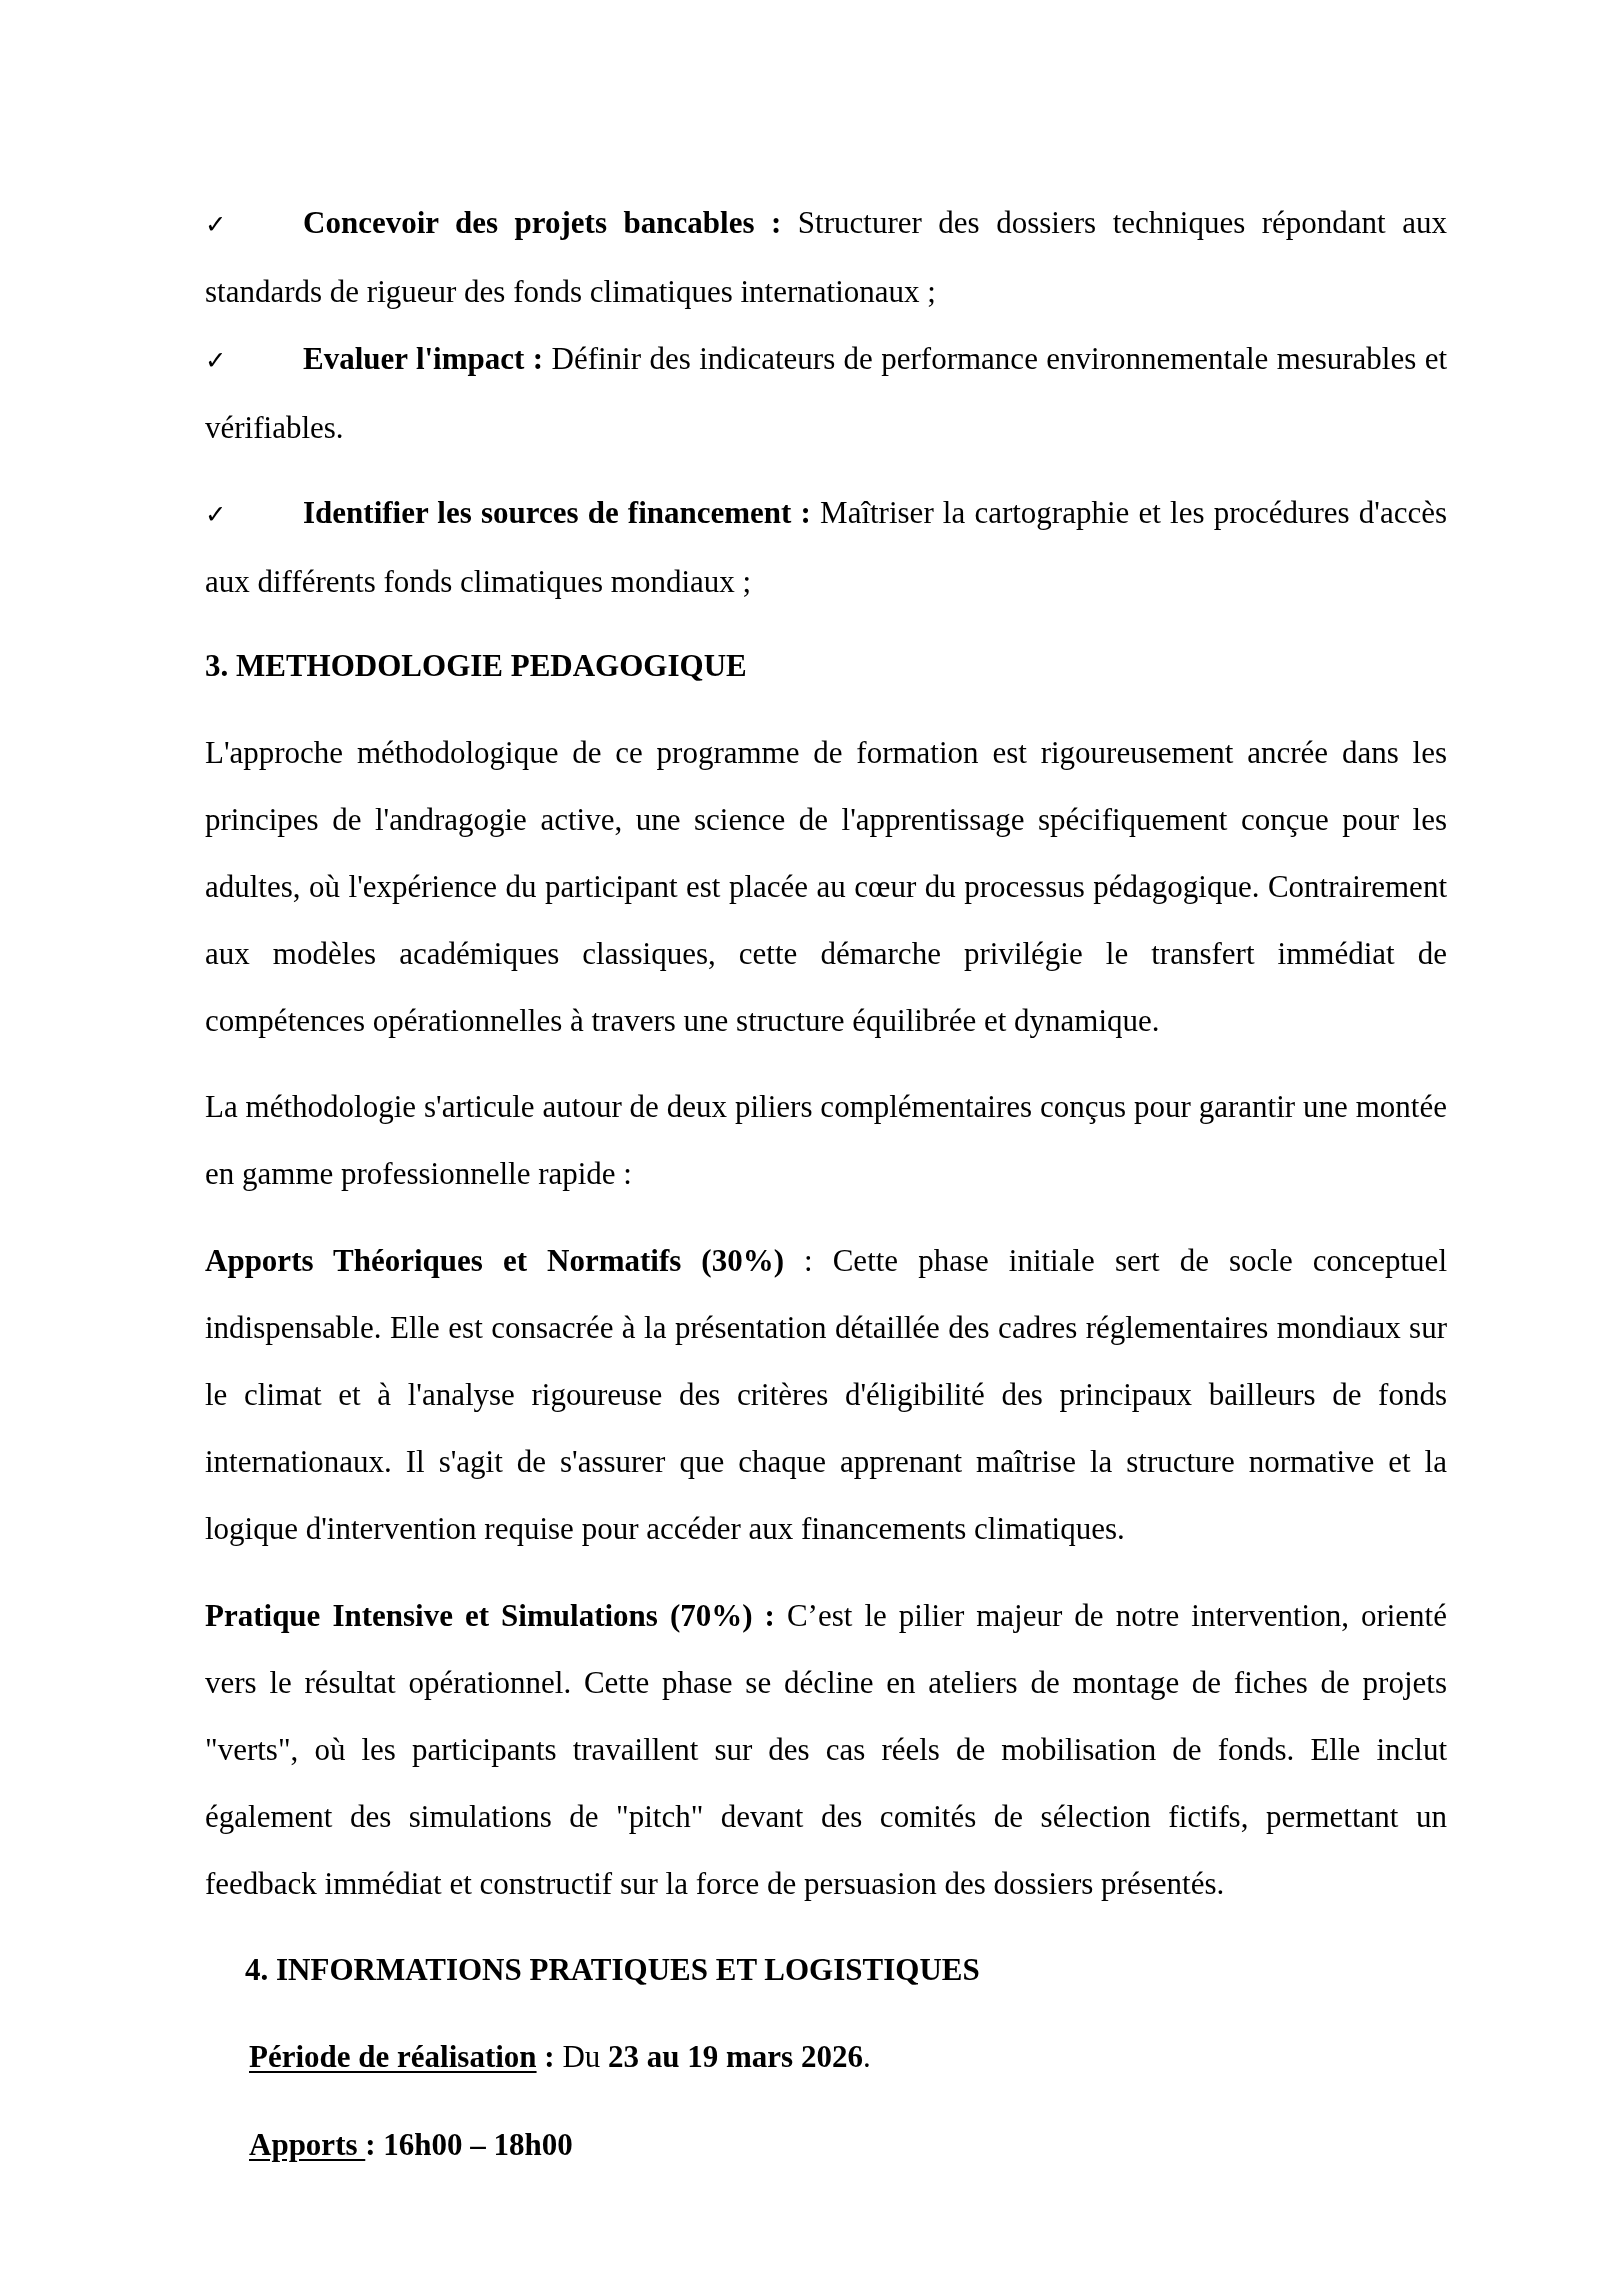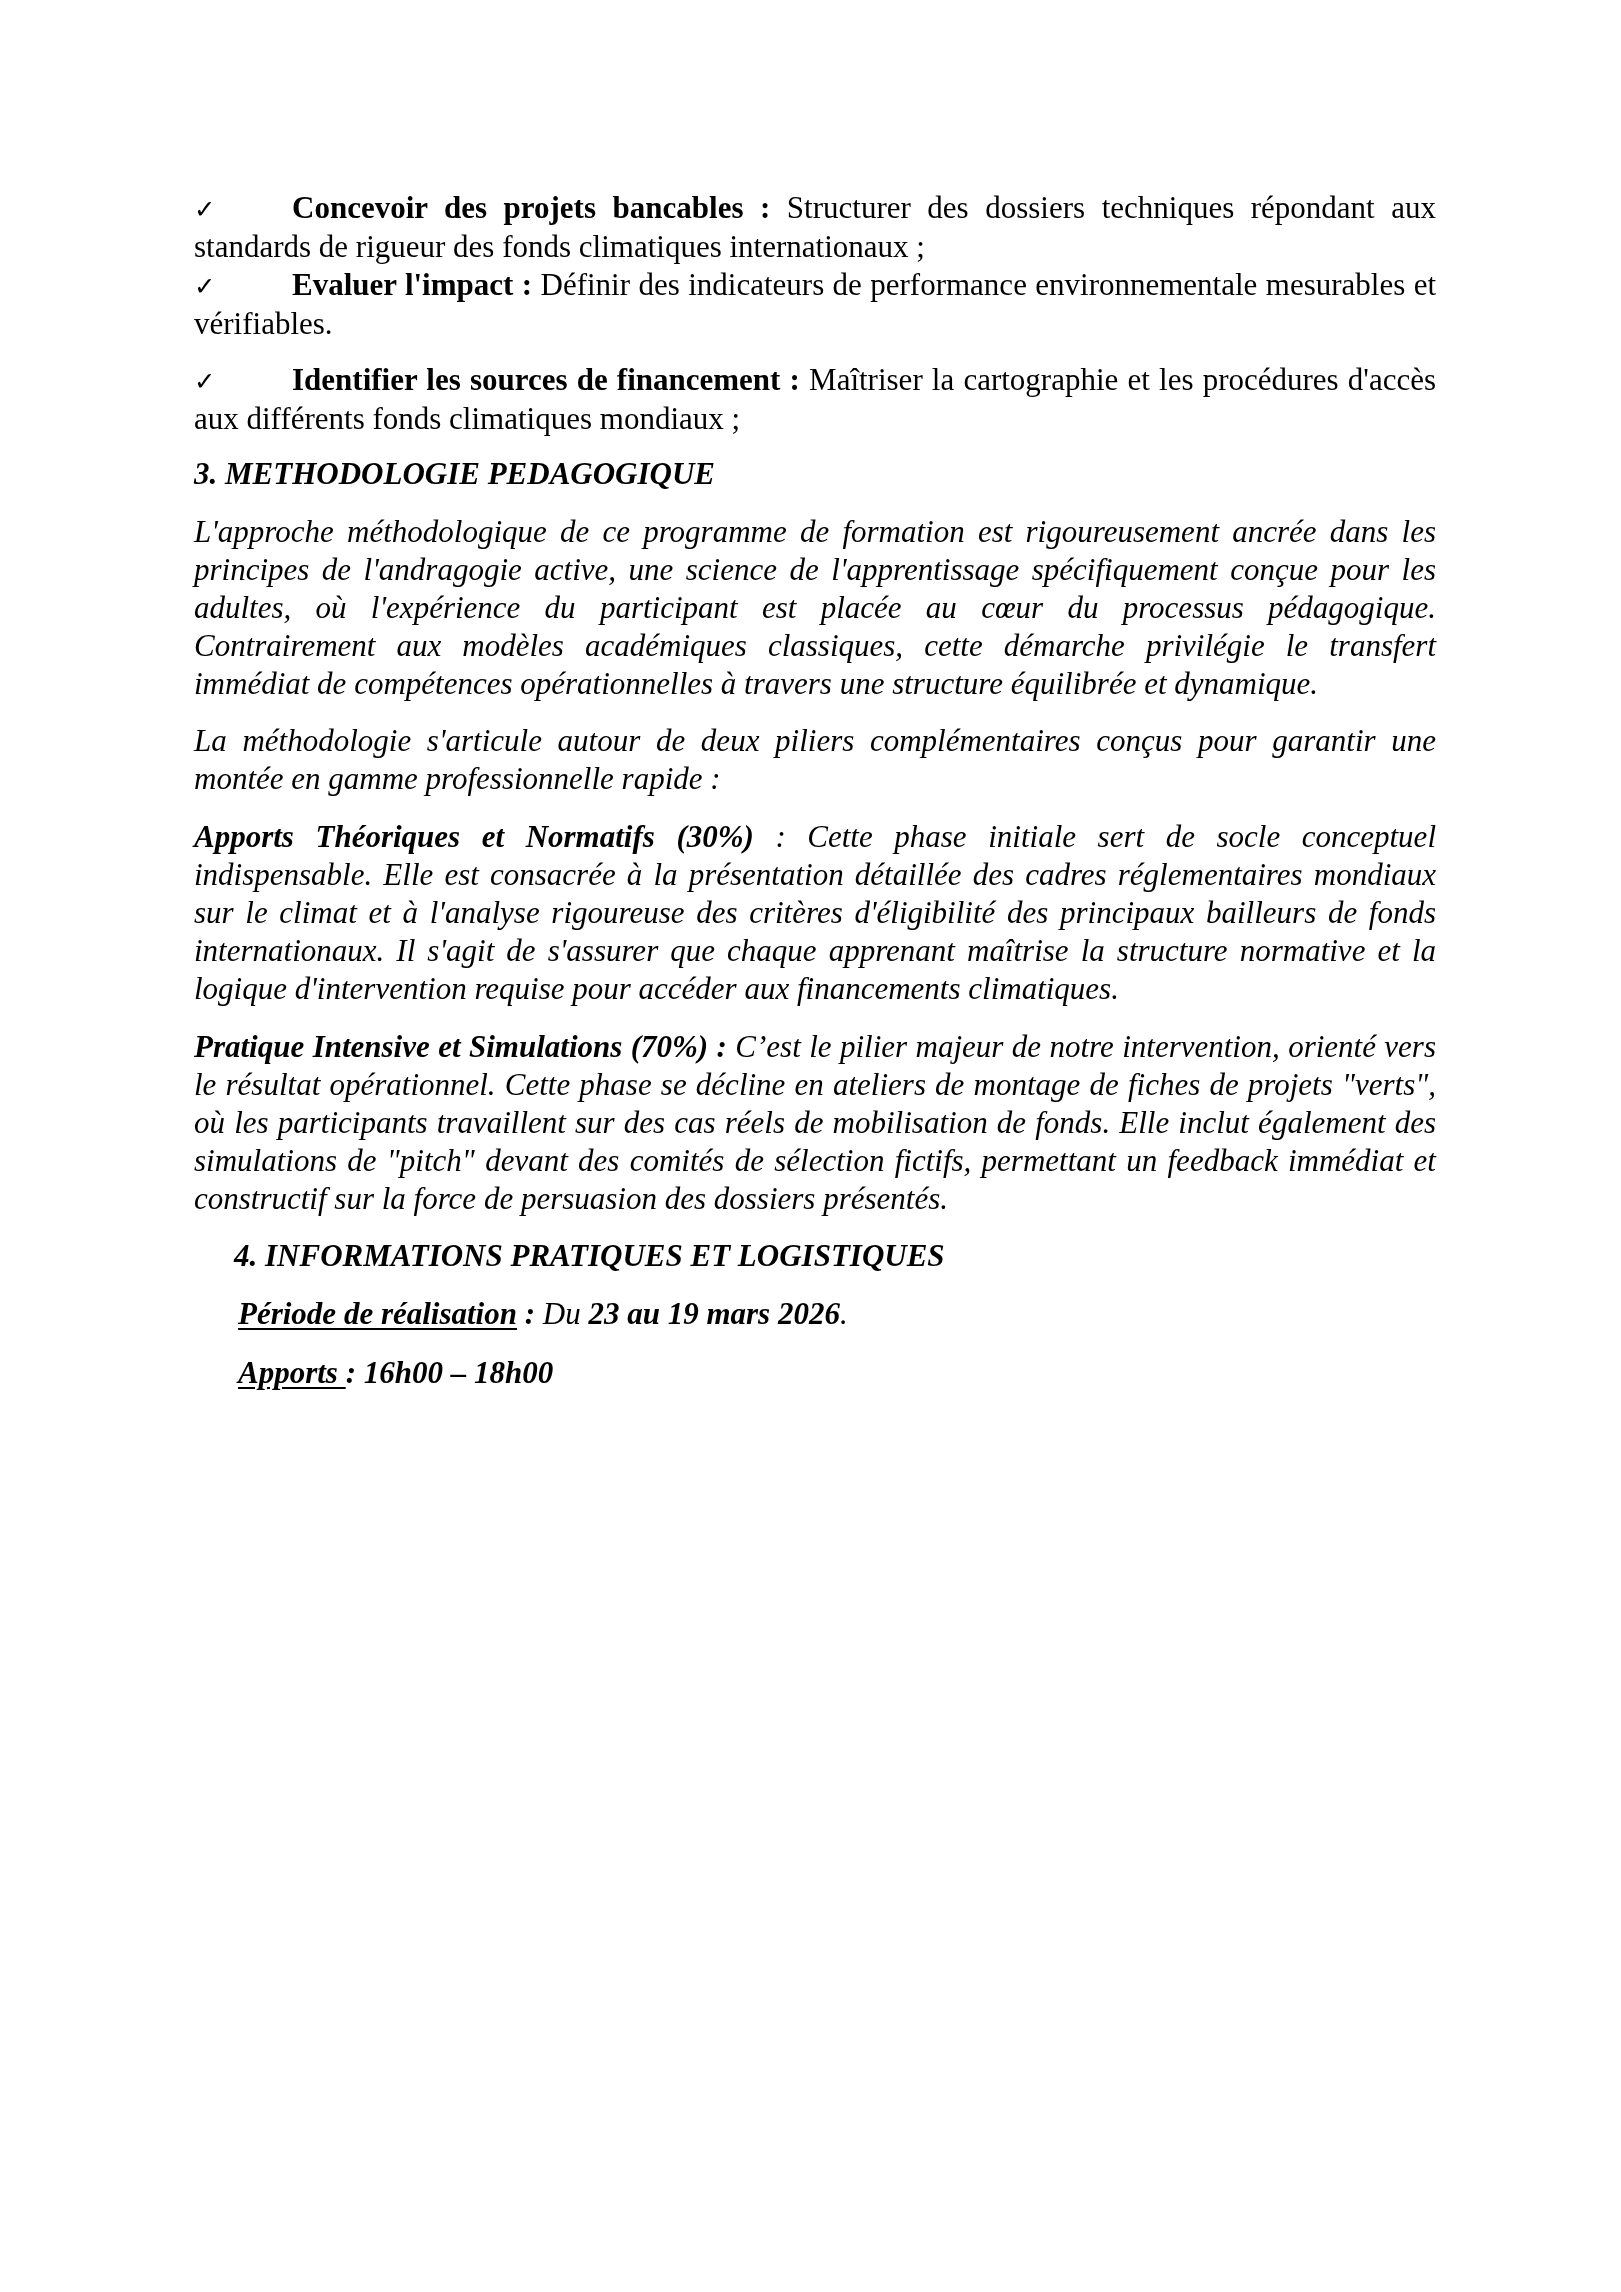--- a/index.html
+++ b/index.html
@@ -10,30 +10,29 @@
     body {
       width: 1621px;
       height: 2293px;
       position: relative;
       overflow: hidden;
       font-family: "Liberation Serif", "DejaVu Serif", serif;
       color: #000000;
     }
     .page {
       position: absolute;
-      left: 194px;
+      left: 205px;
       top: 189px;
       width: 1242px;
       font-size: 31px;
-      line-height: 38px;
+      line-height: 67px;
     }
     p {
       margin: 0;
       text-align: justify;
-      font-style: italic;
     }
     .bullet {
       margin: 0;
       text-align: justify;
       position: relative;
     }
     .check {
       display: inline-block;
       width: 98px;
       font-family: "DejaVu Sans", sans-serif;

